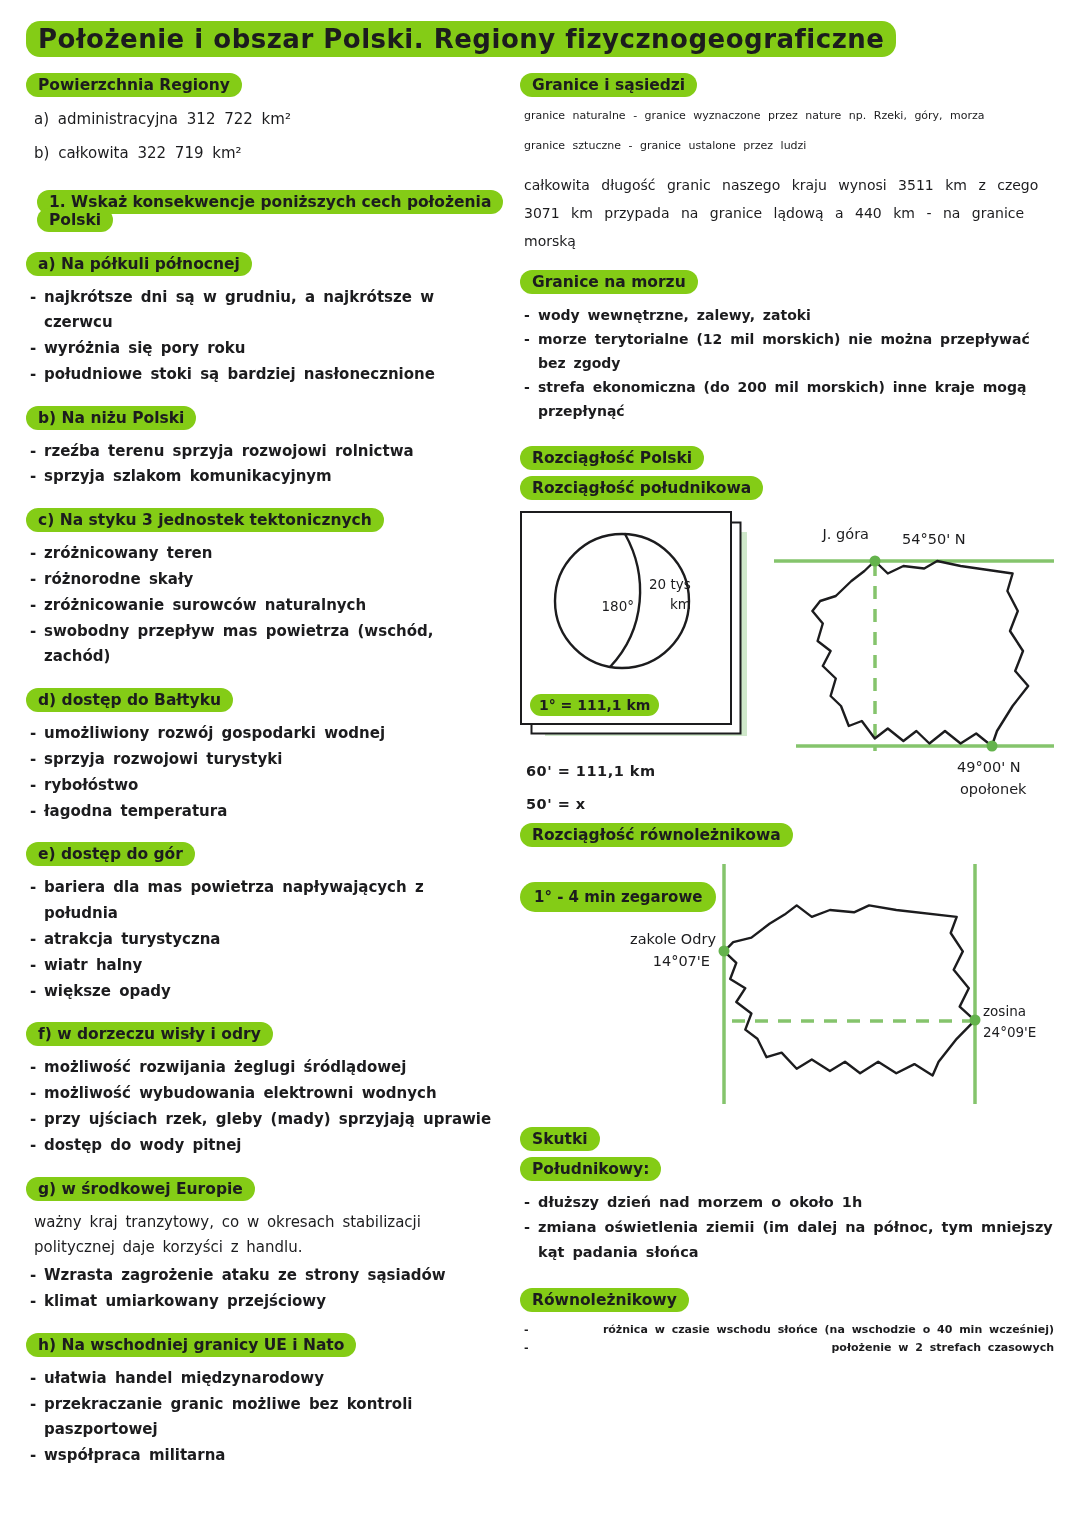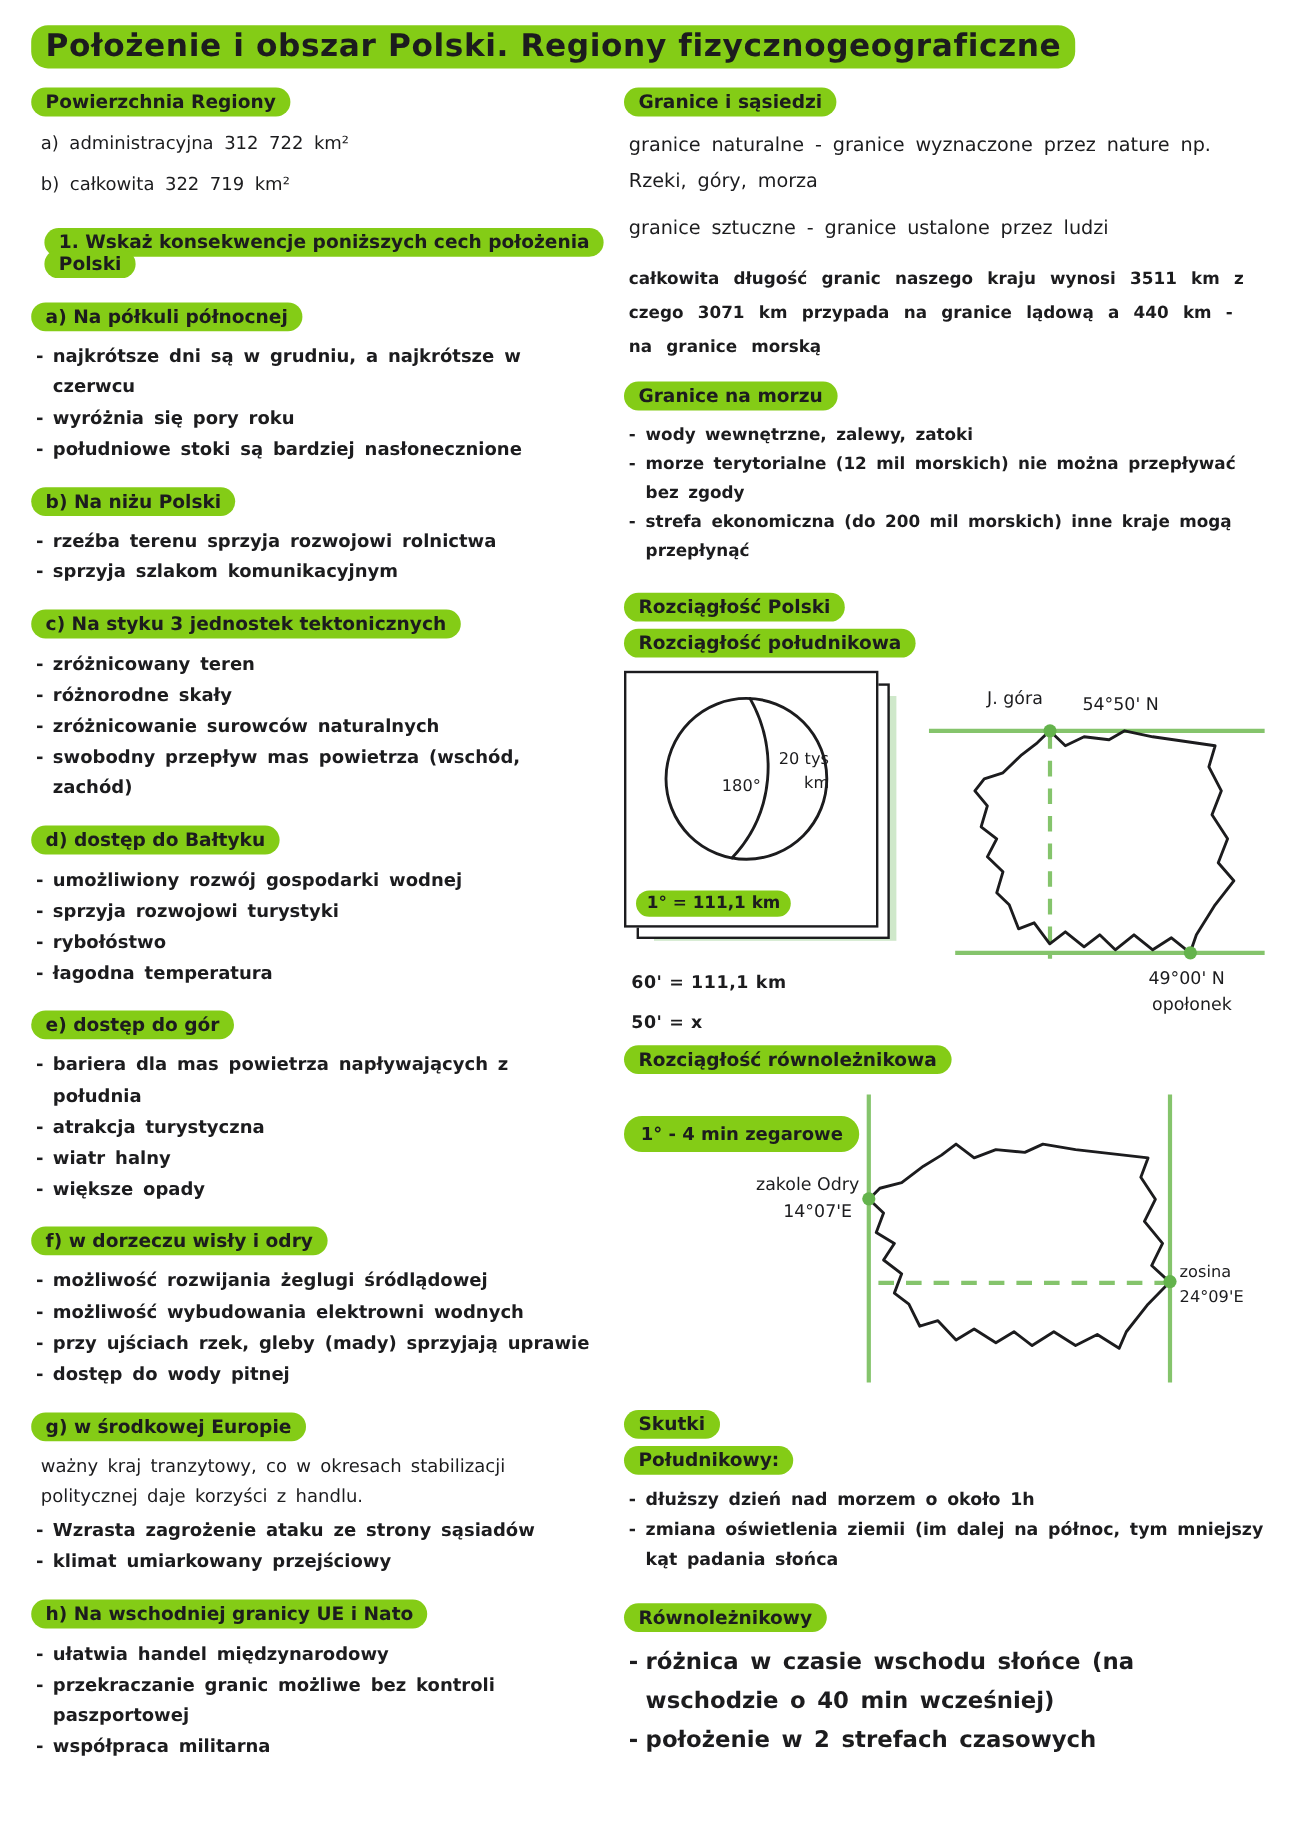--- a/index.html
+++ b/index.html
@@ -22,22 +22,22 @@
   .subhead { margin:0 0 12px 0; font-weight:bold; font-size:15.5px; }
   .mt { margin-top:26px; }
   .block { margin-bottom:26px; }
   .plain-line { margin:0 0 8px 8px; font-size:15px; line-height:1.75; word-spacing:4px; }
   .sec { margin-bottom:21px; }
   .bullets { list-style:none; margin:0; padding:0 0 0 18px; font-size:15px; line-height:1.72; word-spacing:3px; }
   .bullets li { position:relative;font-weight:bold; }
   .bullets li::before { content:"-"; position:absolute; left:-14px; top:0; }
   .para { margin:0 0 2px 8px; font-size:15px; line-height:1.72; word-spacing:3px; }
 
-  .defline { margin:0 0 10px 4px; font-size:16px; line-height:1.85; word-spacing:4px; }
-  .totline { margin:14px 0 18px 4px; font-size:14px; line-height:2.0; word-spacing:7px;font-weight:bold; }
+  .defline { margin:0 0 10px 4px; font-size:11px; line-height:1.85; word-spacing:4px; }
+  .totline { margin:14px 0 18px 4px; font-size:14px; line-height:2.0; word-spacing:7px; }
 
   .diagram-row { display:flex; gap:22px; margin:14px 0 4px 0; }
   .globe-col { width:232px; flex:none; }
   .globe-box {
     position:relative; width:212px; height:214px; background:#fff;
     border:2.5px solid #1c1c1e;
     box-shadow: 10px 10px 0 -2.5px #ffffff, 10px 10px 0 -0.5px #1c1c1e, 20px 16px 0 -5px #cfe8ca;
   }
   .globe-rule { position:absolute; left:8px; bottom:10px; font-size:14px; font-weight:bold; }
   .globe-rule .hl { padding:3px 9px; }
@@ -212,20 +212,20 @@
       </div>
 
       <div class="subhead"><span class="hl">Skutki</span></div>
       <div class="subhead"><span class="hl">Południkowy:</span></div>
       <ul class="bullets" style="font-size:14.5px;">
           <li>dłuższy dzień nad morzem o około 1h</li>
           <li>zmiana oświetlenia ziemii (im dalej na północ, tym mniejszy kąt padania słońca</li>
         </ul>
 
       <div class="subhead mt"><span class="hl">Równoleżnikowy</span></div>
-      <ul class="bullets" style="font-size:19px;">
+      <ul class="bullets" style="font-size:11px;text-align:right;">
           <li>różnica w czasie wschodu słońce (na wschodzie o 40 min wcześniej)</li>
           <li>położenie w 2 strefach czasowych</li>
         </ul>
 
     </div>
   </div>
 </div>
 
 </body></html>

